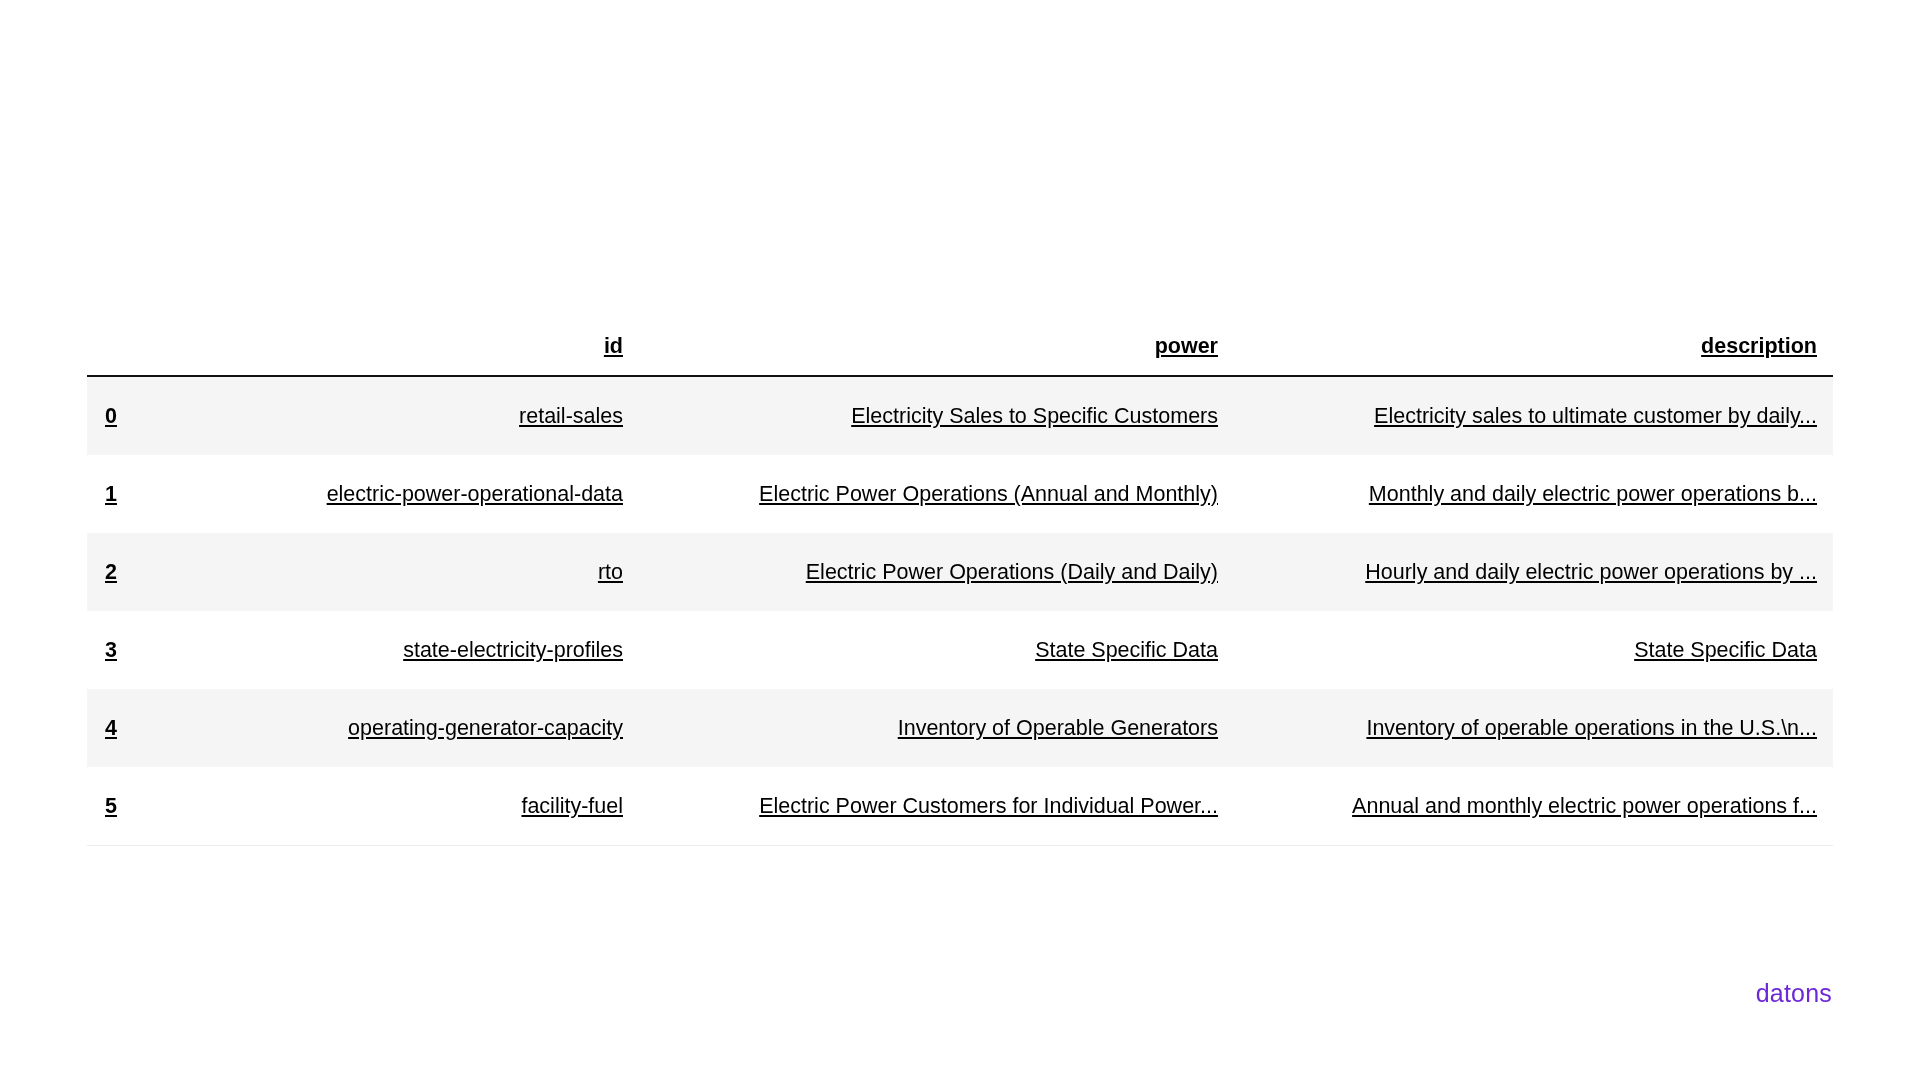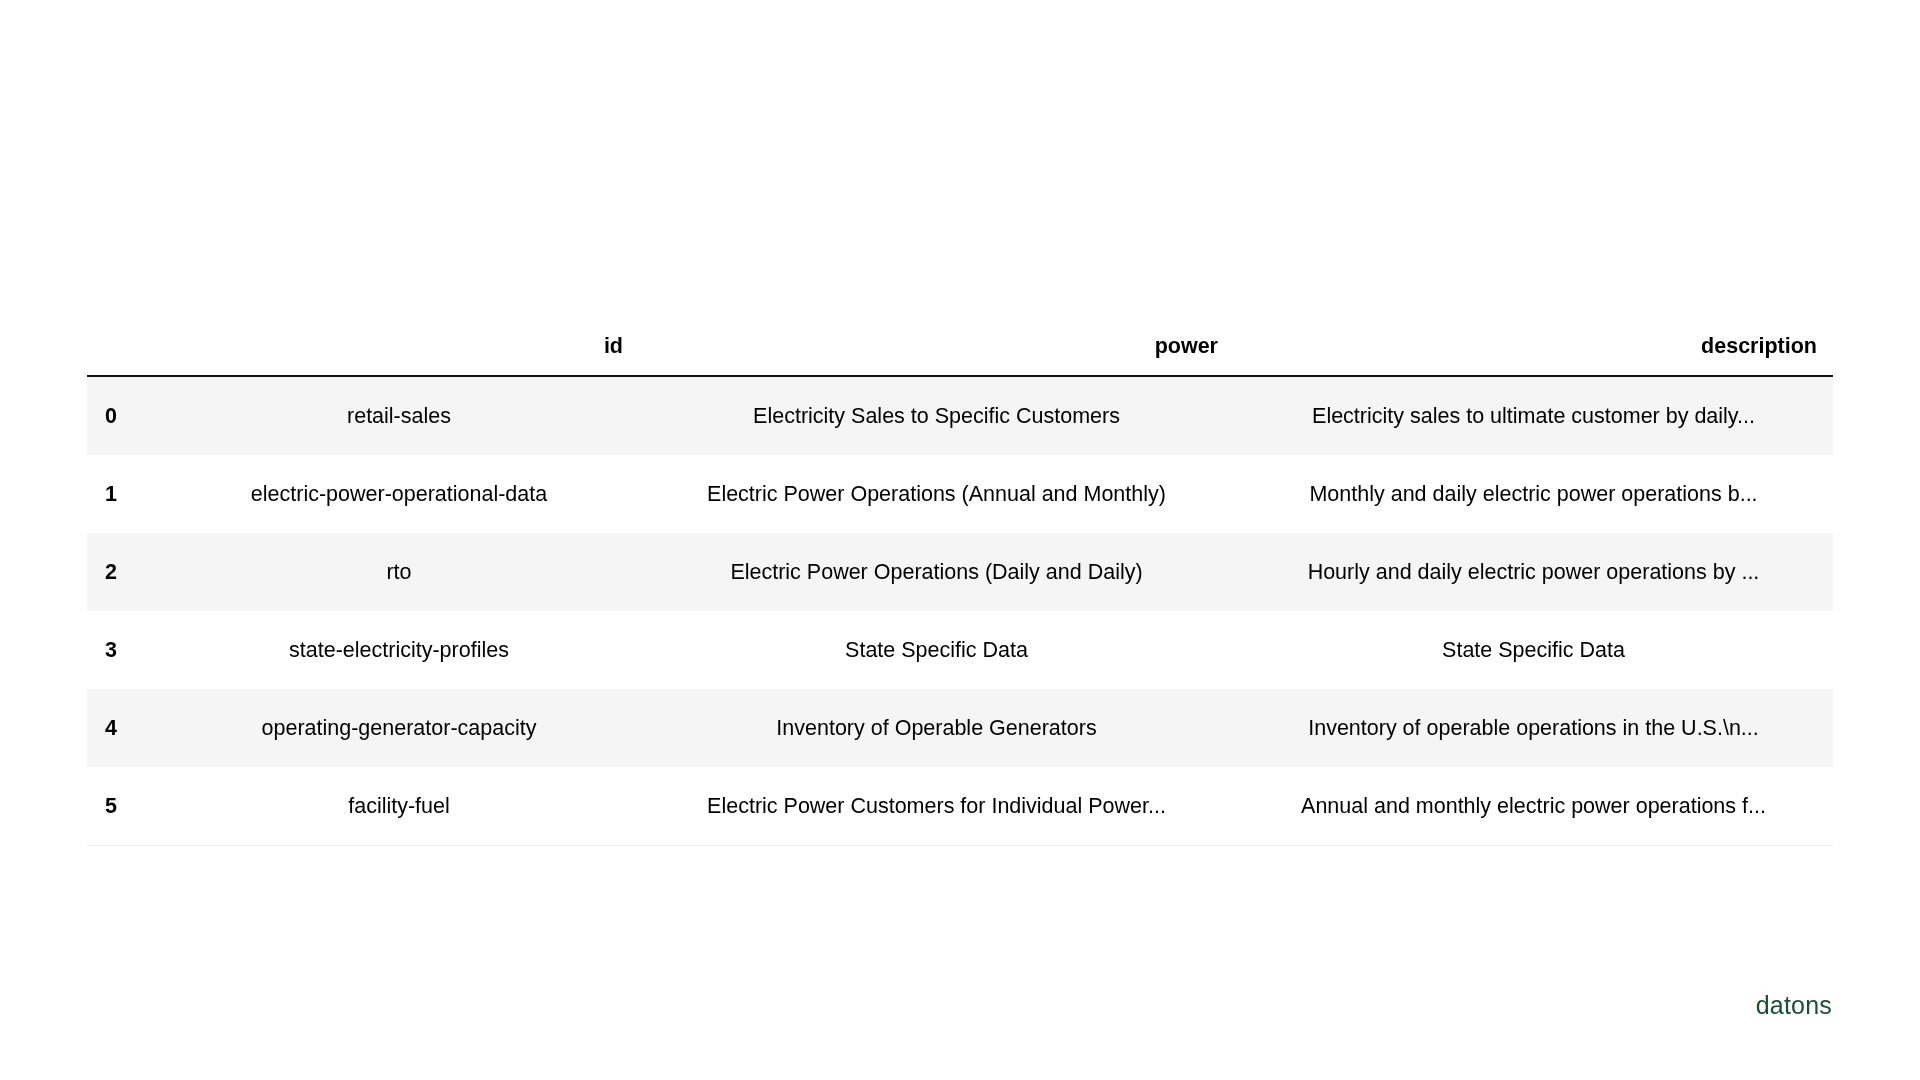--- a/index.html
+++ b/index.html
@@ -17,20 +17,21 @@
     width: 1920px;
     height: 1080px;
     background: #ffffff;
   }
 
   .table-wrap {
     position: absolute;
     left: 87px;
     top: 320px;
     width: 1746px;
+    text-decoration: underline;
   }
 
   table.df {
     width: 100%;
     border-collapse: collapse;
     table-layout: fixed;
     font-size: 21.5px;
     color: #000000;
   }
 
@@ -43,21 +44,21 @@
     border-bottom: 2.5px solid #111111;
     white-space: nowrap;
     overflow: hidden;
   }
 
   table.df thead th.idx-head {
     background: #ffffff;
   }
 
   table.df tbody td {
-    text-align: center;
+    text-align: right;
     vertical-align: middle;
     padding: 14px 16px;
     height: 50px;
     white-space: nowrap;
     overflow: hidden;
     text-overflow: clip;
   }
 
   table.df tbody td.idx-cell {
     font-weight: bold;
@@ -79,23 +80,23 @@
 
   
   col.c-index { width: 72px; }
   col.c-id    { width: 480px; }
   col.c-name  { width: 595px; }
   col.c-desc  { width: 599px; }
 
   .watermark {
     position: absolute;
     right: 88px;
-    bottom: 60px;
+    bottom: 72px;
     font-size: 25px;
-    color: #14532d;
+    color: #6d28d9;
     letter-spacing: 0.2px;
     user-select: none;
   }
 </style>
 </head>
 <body>
 
 <div class="page">
 
   <div class="table-wrap">

